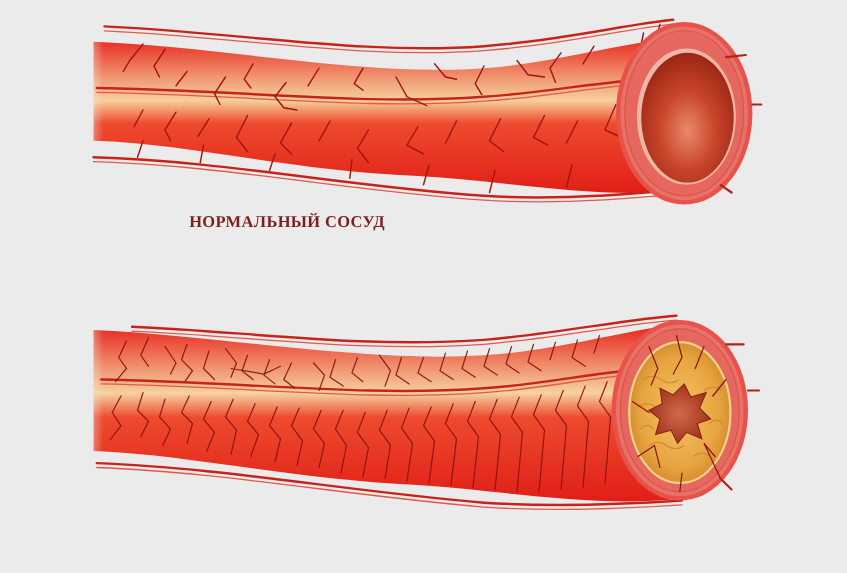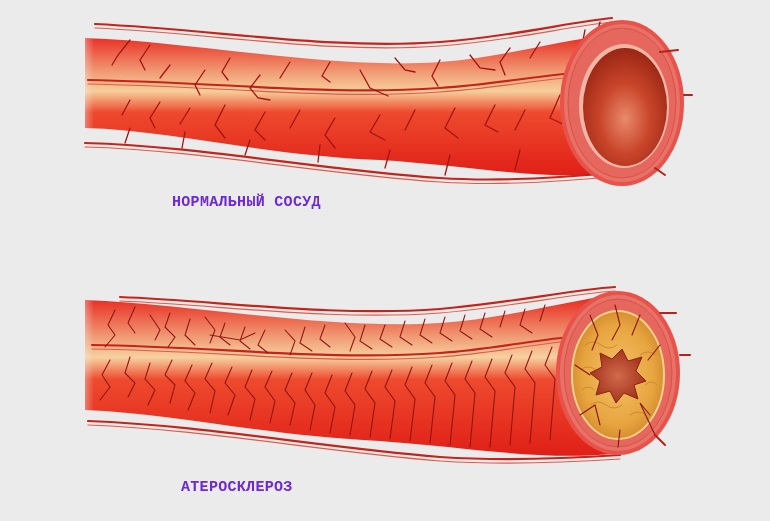--- a/index.html
+++ b/index.html
@@ -19,24 +19,24 @@
       left: 0; top: 0;
       width: 770px; height: 521px;
     }
     .vessel-svg {
       position: absolute;
       left: 0;
       width: 770px;
     }
     .label {
       position: absolute;
-      font-family: Liberation Mono, monospace;
+      font-family: Liberation Serif, serif;
       font-weight: bold;
       font-size: 15px;
-      color: #6d28d9;
+      color: #7f1d1d;
       letter-spacing: 0.3px;
       white-space: nowrap;
     }
   </style>
 </head>
 <body>
 
 <div class="stage">
 
   <svg class="vessel-svg" style="top:0;" width="770" height="200" viewBox="0 0 770 200">
@@ -244,15 +244,14 @@
       <path d="M620,155 L618,172"></path>
     </g>
 
     <g stroke="#b52218" stroke-width="2" fill="none" stroke-linecap="round">
       <path d="M660,38 L676,38"></path>
       <path d="M680,80 L690,80"></path>
       <path d="M655,160 L665,170"></path>
     </g>
   </svg>
 
-  <div class="label" style="left:181px; top:479px;">АТЕРОСКЛЕРОЗ</div>
 
 </div>
 
 </body></html>

